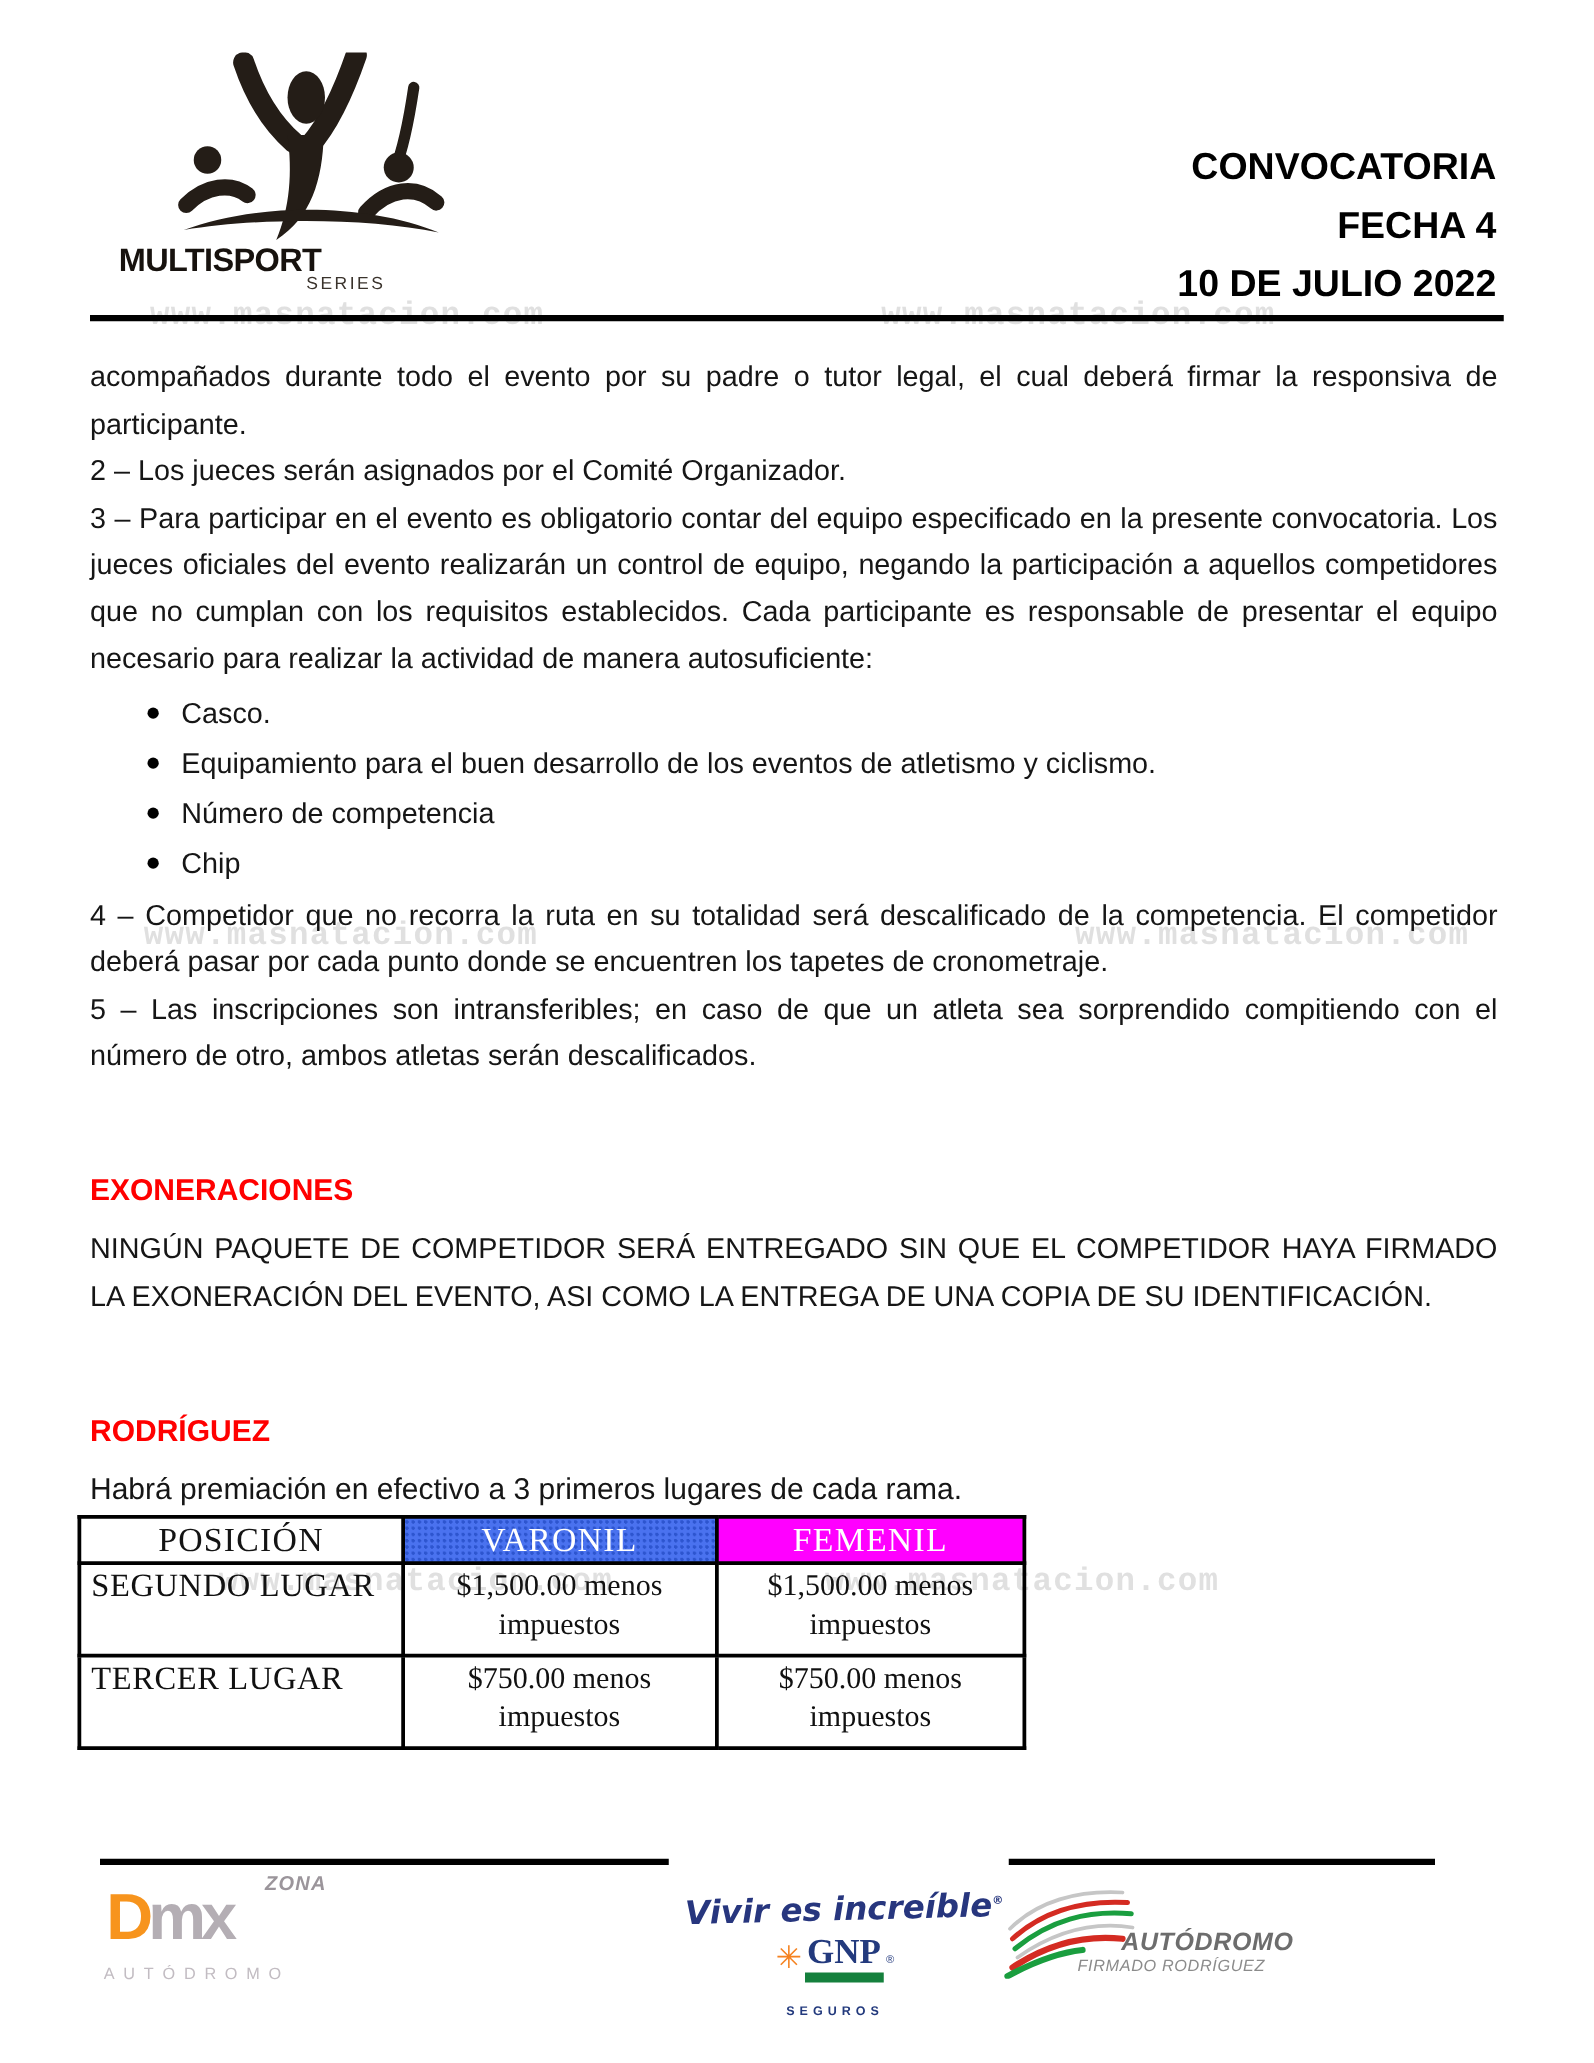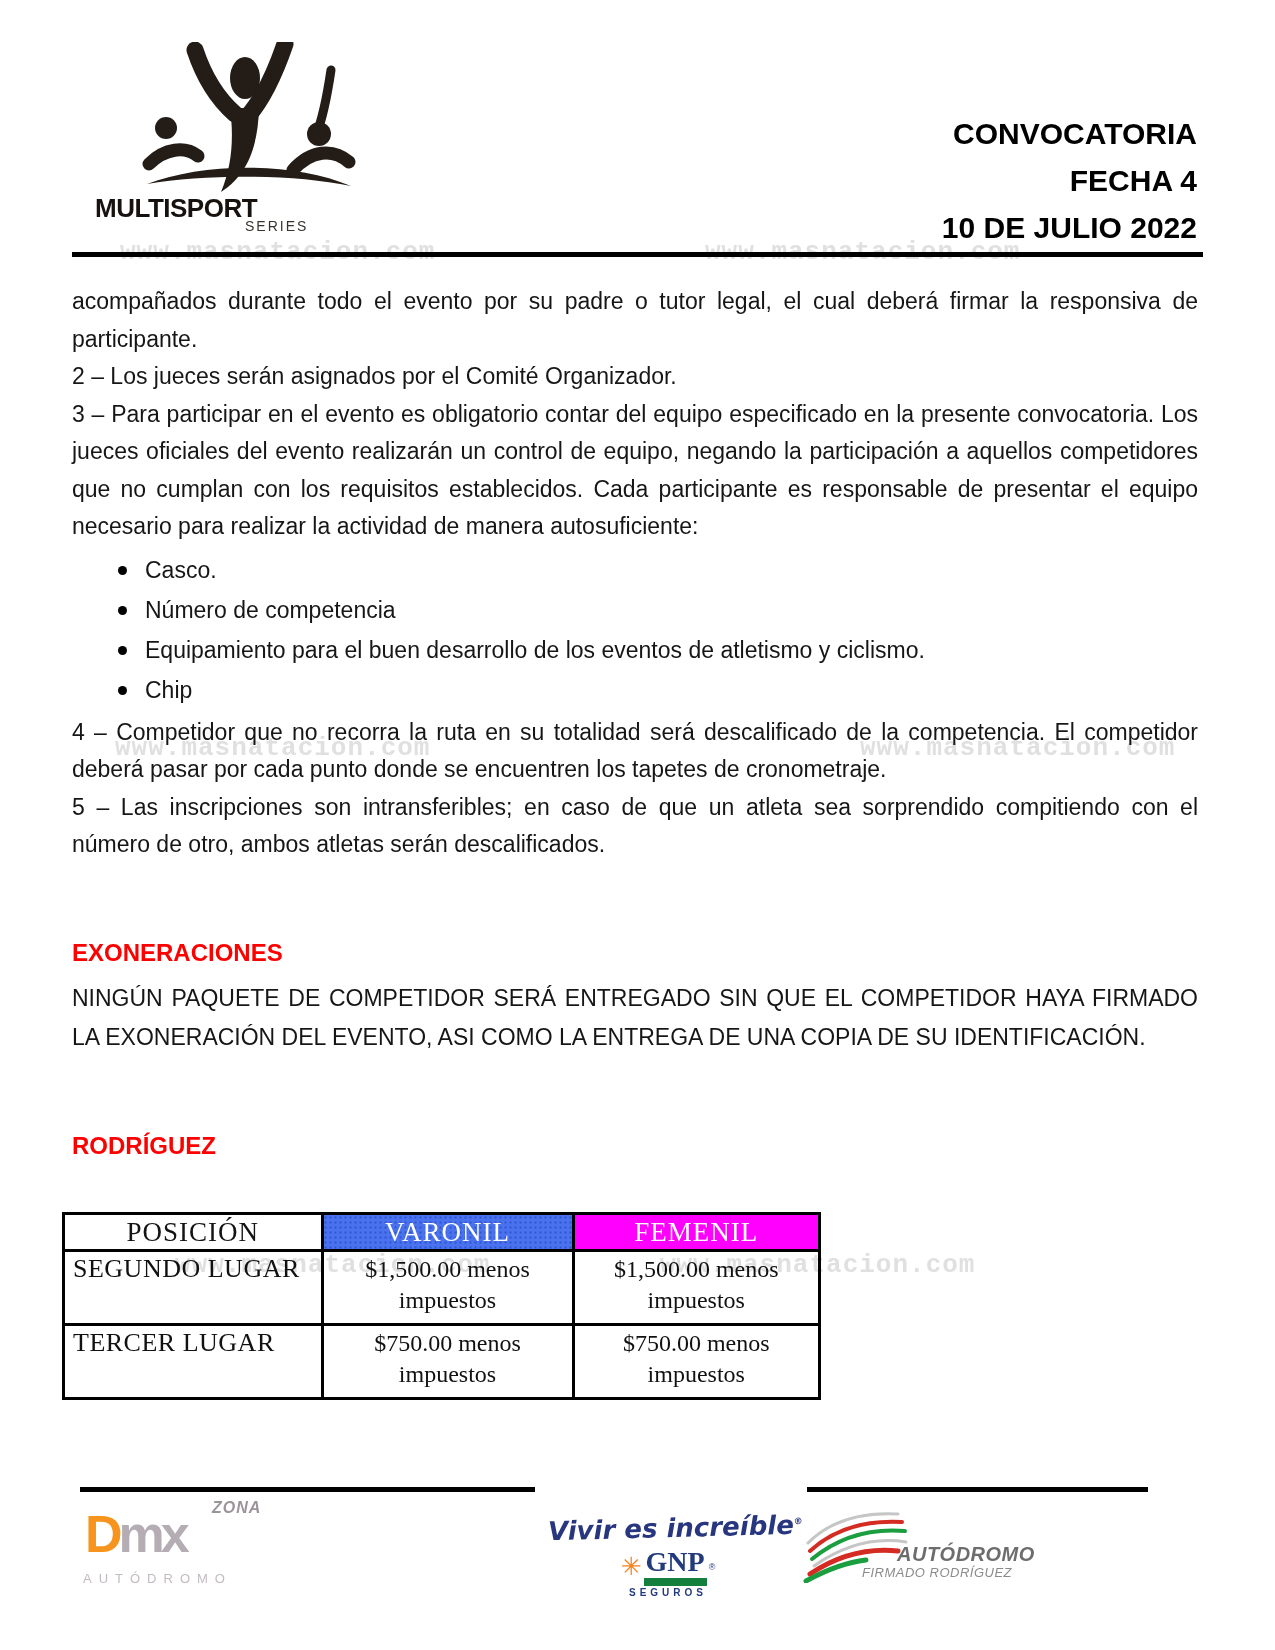--- a/index.html
+++ b/index.html
@@ -102,21 +102,21 @@
   }
   .gnp .slogan sup{font-size:9px;}
   .gnp .brandrow{margin-top:4px;display:flex;align-items:center;justify-content:center;gap:2px;}
   .gnp .flower{color:#f58220;font-size:25px;line-height:25px;}
   .gnp .brandtxt{
     font-family:"Liberation Serif","DejaVu Serif",serif;font-weight:bold;font-size:28px;
     color:#233a7d;border-bottom:8px solid #15803d;padding:0 2px 1px 2px;line-height:30px;
   }
   .gnp .reg2{font-size:9px;color:#233a7d;vertical-align:top;}
   .gnp .seguros{
-    margin-top:1px;font-size:10px;letter-spacing:4px;color:#233a7d;font-weight:bold;
+    margin-top:18px;font-size:10px;letter-spacing:4px;color:#233a7d;font-weight:bold;
   }
   .ahr{position:absolute;left:800px;top:1505px;width:240px;height:80px;}
   .ahr svg{position:absolute;left:0;top:0;}
   .ahr .brand{
     position:absolute;left:97px;top:38px;font-style:italic;font-weight:bold;
     font-size:20px;color:#6d6d6d;letter-spacing:.5px;white-space:nowrap;
   }
   .ahr .sub{
     position:absolute;left:62px;top:60px;font-style:italic;font-size:13px;color:#8b8b8b;
     white-space:nowrap;letter-spacing:.5px;
@@ -162,36 +162,37 @@
   </div>
 
   <div class="header-rule"></div>
 
   <div class="body-text">
     <p>acompañados durante todo el evento por su padre o tutor legal, el cual deberá firmar la responsiva de participante.</p>
     <p>2 – Los jueces serán asignados por el Comité Organizador.</p>
     <p>3 – Para participar en el evento es obligatorio contar del equipo especificado en la presente convocatoria. Los jueces oficiales del evento realizarán un control de equipo, negando la participación a aquellos competidores que no cumplan con los requisitos establecidos. Cada participante es responsable de presentar el equipo necesario para realizar la actividad de manera autosuficiente:</p>
     <ul class="equip-list">
       <li><span class="dot"></span><span>Casco.</span></li>
+      <li><span class="dot"></span><span>Equipamiento para el buen desarrollo de los eventos de atletismo y ciclismo.</span></li>
       <li><span class="dot"></span><span>Número de competencia</span></li>
-      <li><span class="dot"></span><span>Equipamiento para el buen desarrollo de los eventos de atletismo y ciclismo.</span></li>
       <li><span class="dot"></span><span>Chip</span></li>
     </ul>
     <p>4 – Competidor que no recorra la ruta en su totalidad será descalificado de la competencia. El competidor deberá pasar por cada punto donde se encuentren los tapetes de cronometraje.</p>
     <p>5 – Las inscripciones son intransferibles; en caso de que un atleta sea sorprendido compitiendo con el número de otro, ambos atletas serán descalificados.</p>
   </div>
 
   <div class="section" style="top:940px">
     <h2 class="red-heading">EXONERACIONES</h2>
     <p class="caps-par">NINGÚN PAQUETE DE COMPETIDOR SERÁ ENTREGADO SIN QUE EL COMPETIDOR HAYA FIRMADO LA EXONERACIÓN DEL EVENTO, ASI COMO LA ENTREGA DE UNA COPIA DE SU IDENTIFICACIÓN.</p>
   </div>
 
   <div class="section" style="top:1133px">
     <h2 class="red-heading">RODRÍGUEZ</h2>
   </div>
+  <p class="intro-line">Habrá premiación en efectivo a 3 primeros lugares de cada rama.</p>
 
   <table class="prize-table">
     <colgroup>
         <col style="width:34.2%">
         <col style="width:33.2%">
         <col style="width:32.6%">
       </colgroup>
     <tbody>
         <tr>
       <th>POSICIÓN</th>

